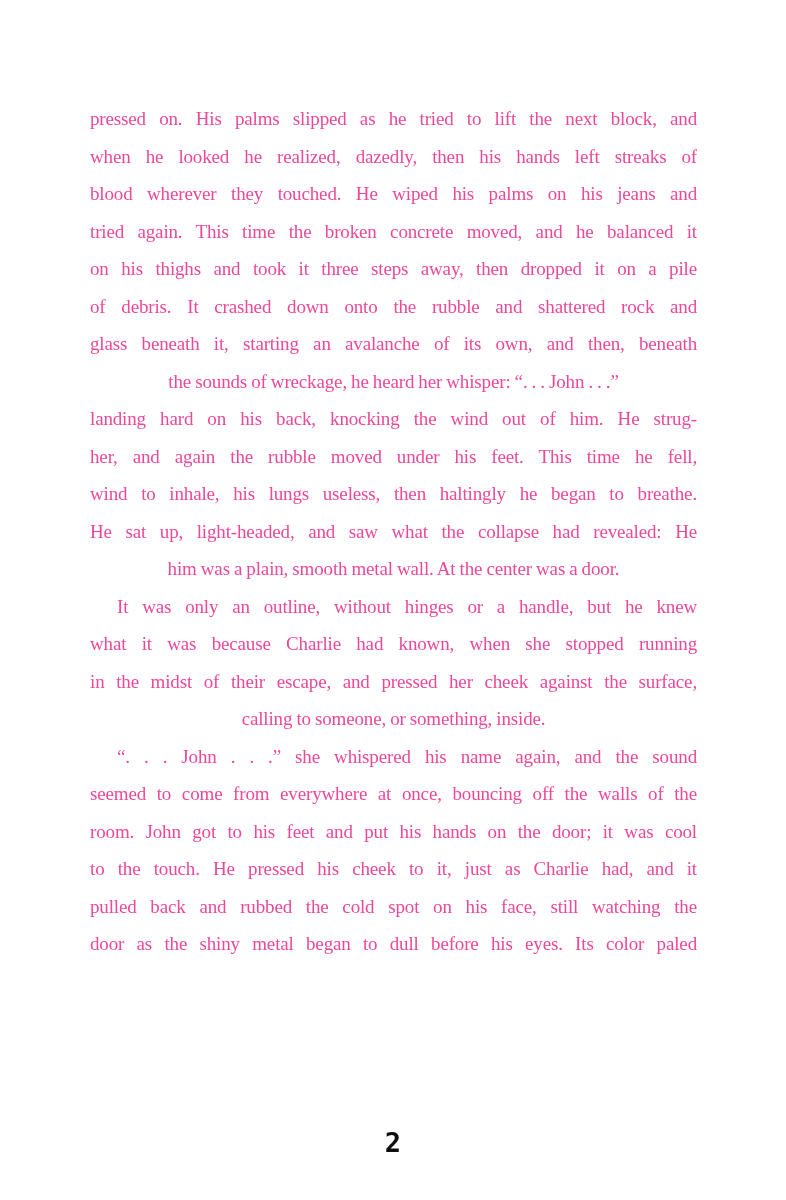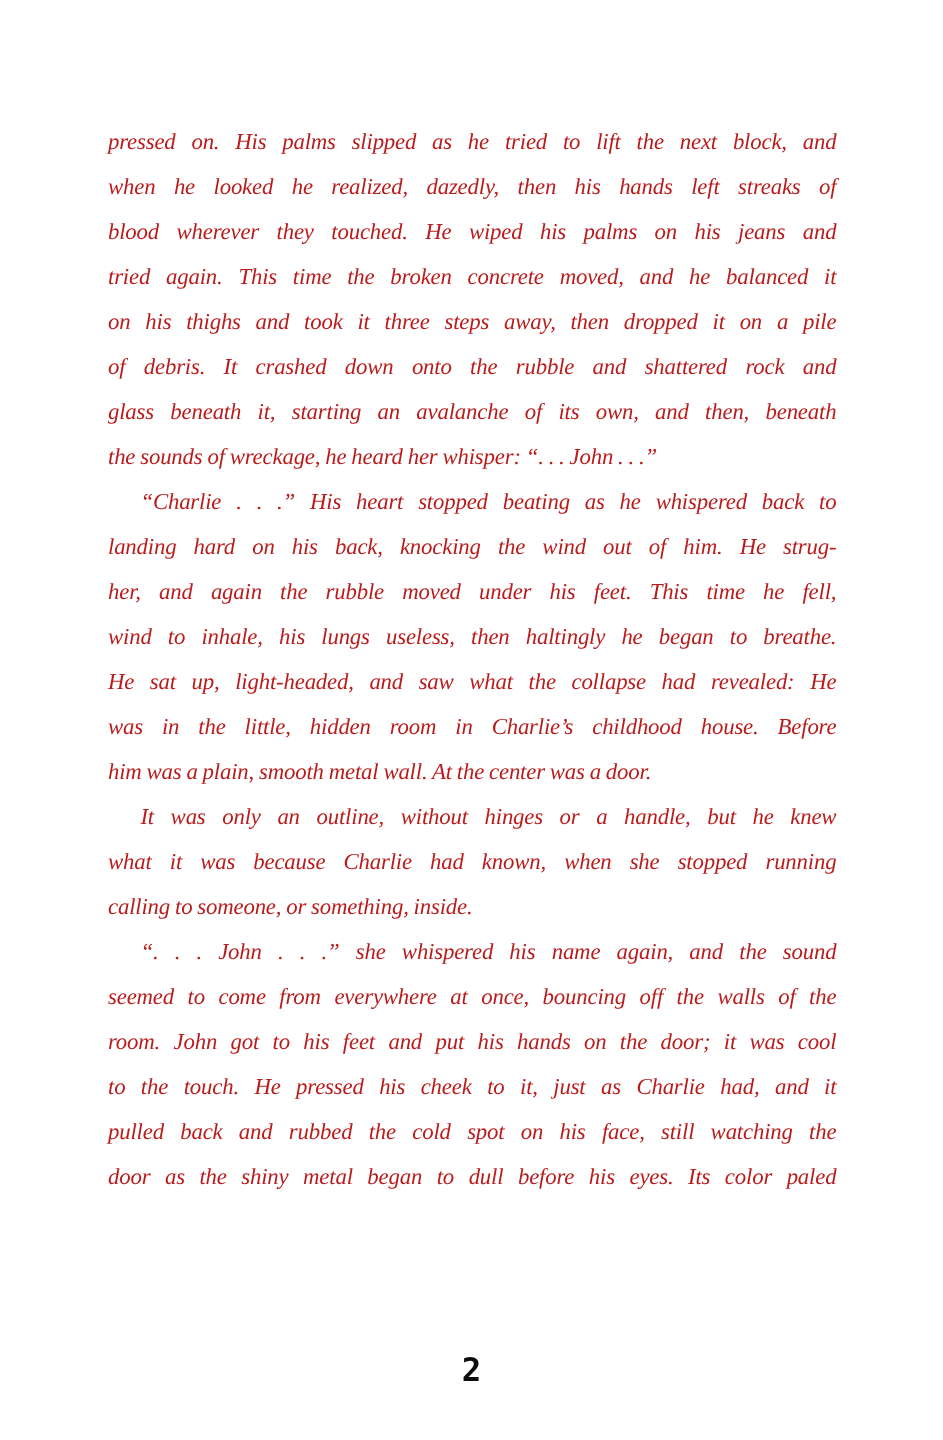--- a/index.html
+++ b/index.html
@@ -14,30 +14,29 @@
     position: absolute;
     inset: 0;
     background: #ffffff;
   }
   .text-block {
     position: absolute;
     left: 90px;
     top: 100px;
     width: 607px;
     font-family: "Liberation Serif", serif;
-    font-style: italic;
     font-size: 19px;
     line-height: 37.5px;
     letter-spacing: -0.15px;
     word-spacing: -0.5px;
-    color: #b91c1c;
+    color: #ec4899;
   }
   .paragraph { margin: 0; padding: 0; }
   .line {
-    text-align: left;
+    text-align: center;
     min-height: 37.5px;
   }
   .line.just {
     text-align: justify;
     text-align-last: justify;
   }
   .line.indent {
     text-indent: 27px;
   }
   .page-number {
@@ -62,31 +61,30 @@
         <div class="line just">pressed on. His palms slipped as he tried to lift the next block, and</div>
         <div class="line just">when he looked he realized, dazedly, then his hands left streaks of</div>
         <div class="line just">blood wherever they touched. He wiped his palms on his jeans and</div>
         <div class="line just">tried again. This time the broken concrete moved, and he balanced it</div>
         <div class="line just">on his thighs and took it three steps away, then dropped it on a pile</div>
         <div class="line just">of debris. It crashed down onto the rubble and shattered rock and</div>
         <div class="line just">glass beneath it, starting an avalanche of its own, and then, beneath</div>
         <div class="line">the sounds of wreckage, he heard her whisper: “. . . John . . .”</div>
       </div>
       <div class="paragraph">
-        <div class="line just indent">“Charlie . . .” His heart stopped beating as he whispered back to</div>
         <div class="line just">landing hard on his back, knocking the wind out of him. He strug-</div>
         <div class="line just">her, and again the rubble moved under his feet. This time he fell,</div>
         <div class="line just">wind to inhale, his lungs useless, then haltingly he began to breathe.</div>
         <div class="line just">He sat up, light-headed, and saw what the collapse had revealed: He</div>
-        <div class="line just">was in the little, hidden room in Charlie’s childhood house. Before</div>
         <div class="line">him was a plain, smooth metal wall. At the center was a door.</div>
       </div>
       <div class="paragraph">
         <div class="line just indent">It was only an outline, without hinges or a handle, but he knew</div>
         <div class="line just">what it was because Charlie had known, when she stopped running</div>
+        <div class="line just">in the midst of their escape, and pressed her cheek against the surface,</div>
         <div class="line">calling to someone, or something, inside.</div>
       </div>
       <div class="paragraph">
         <div class="line just indent">“. . . John . . .” she whispered his name again, and the sound</div>
         <div class="line just">seemed to come from everywhere at once, bouncing off the walls of the</div>
         <div class="line just">room. John got to his feet and put his hands on the door; it was cool</div>
         <div class="line just">to the touch. He pressed his cheek to it, just as Charlie had, and it</div>
         <div class="line just">pulled back and rubbed the cold spot on his face, still watching the</div>
         <div class="line just">door as the shiny metal began to dull before his eyes. Its color paled</div>
       </div>

